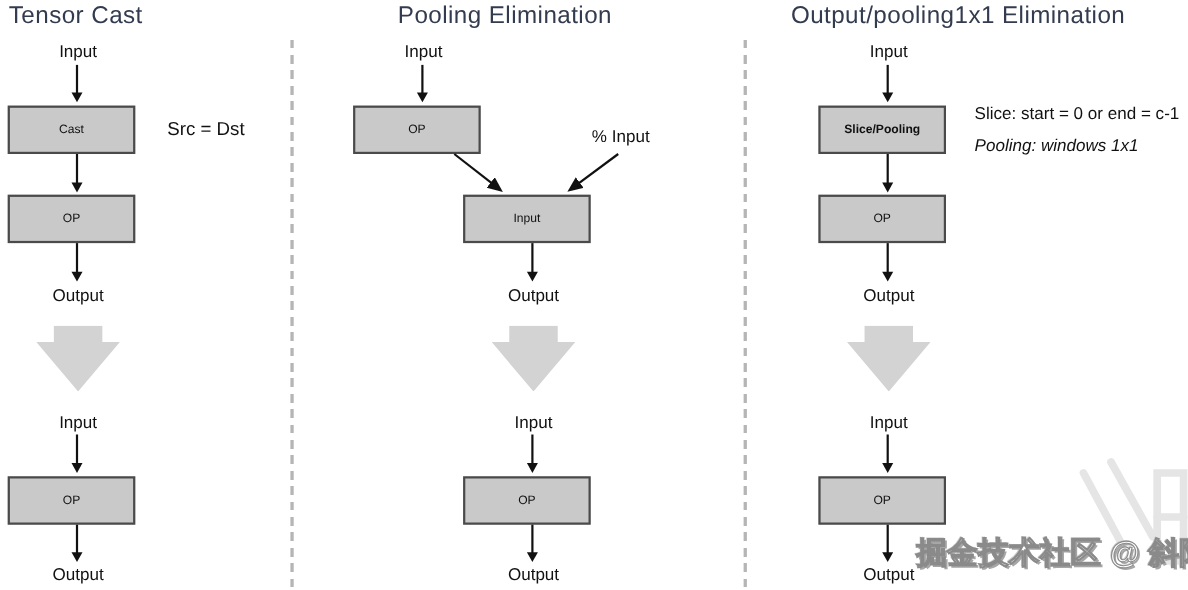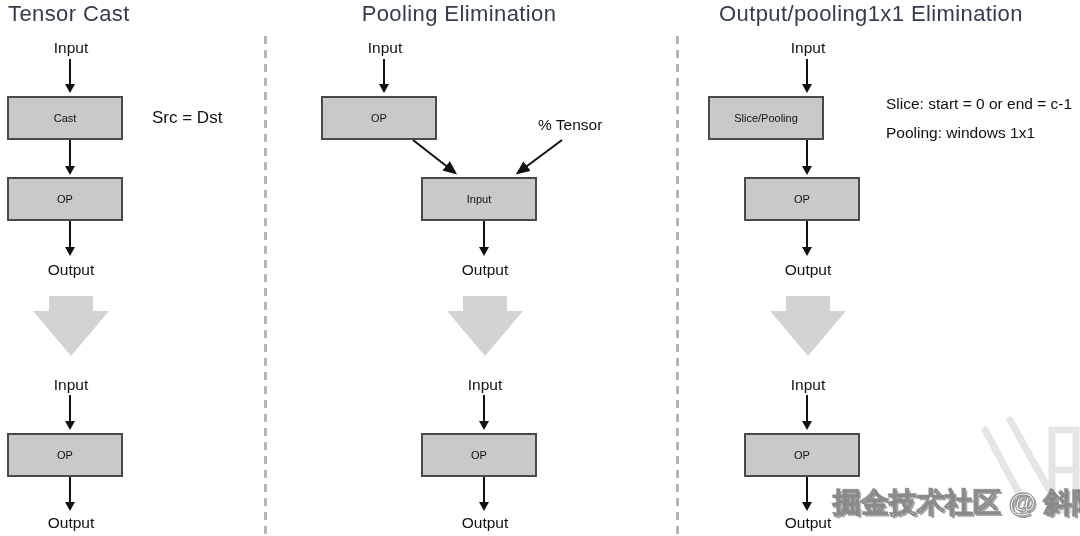--- a/index.html
+++ b/index.html
@@ -74,21 +74,21 @@
     <div class="box" style="left:7px; top:433px;">OP</div>
     <div class="varrow" style="left:69px; top:477px; height:26px;"></div>
     <div class="lbl" style="left:11px; top:514px;">Output</div>
   </div>
 
   <div>
     <div class="title centered" style="left:309px; width:300px;">Pooling Elimination</div>
     <div class="lbl" style="left:325px; top:39px;">Input</div>
     <div class="varrow" style="left:383px; top:59px; height:26px;"></div>
     <div class="box" style="left:321px; top:96px;">OP</div>
-    <div class="ann" style="left:538px; top:116px;">% Tensor</div>
+    <div class="ann" style="left:538px; top:116px;">% Input</div>
     <svg class="diag-svg" style="left:402px; top:136px;" width="178" height="44" viewBox="0 0 178 44">
       <defs>
         <marker id="ah" markerWidth="7" markerHeight="7" refX="5" refY="3" orient="auto">
           <path d="M0,0 L7,3 L0,6 Z" fill="#111"></path>
         </marker>
       </defs>
       <line x1="11" y1="4" x2="52" y2="36" stroke="#111" stroke-width="2" marker-end="url(#ah)"></line>
       <line x1="160" y1="4" x2="117" y2="36" stroke="#111" stroke-width="2" marker-end="url(#ah)"></line>
     </svg>
     <div class="box" style="left:421px; top:177px;">Input</div>
@@ -99,23 +99,23 @@
     <div class="varrow" style="left:483px; top:395px; height:27px;"></div>
     <div class="box" style="left:421px; top:433px;">OP</div>
     <div class="varrow" style="left:483px; top:477px; height:26px;"></div>
     <div class="lbl" style="left:425px; top:514px;">Output</div>
   </div>
 
   <div>
     <div class="title centered" style="left:719px; width:300px;">Output/pooling1x1 Elimination</div>
     <div class="lbl" style="left:748px; top:39px;">Input</div>
     <div class="varrow" style="left:806px; top:59px; height:26px;"></div>
-    <div class="box" style="left:708px; top:96px;">Slice/Pooling</div>
+    <div class="box" style="left:744px; top:96px;font-weight:bold;">Slice/Pooling</div>
     <div class="ann" style="left:886px; top:95px;">Slice: start = 0 or end = c-1</div>
-    <div class="ann" style="left:886px; top:124px;">Pooling: windows 1x1</div>
+    <div class="ann" style="left:886px; top:124px;font-style:italic;">Pooling: windows 1x1</div>
     <div class="varrow" style="left:806px; top:140px; height:27px;"></div>
     <div class="box" style="left:744px; top:177px;">OP</div>
     <div class="varrow" style="left:806px; top:221px; height:27px;"></div>
     <div class="lbl" style="left:748px; top:261px;">Output</div>
     <div class="bigarrow" style="left:770px; top:296px;"></div>
     <div class="lbl" style="left:748px; top:376px;">Input</div>
     <div class="varrow" style="left:806px; top:395px; height:27px;"></div>
     <div class="box" style="left:744px; top:433px;">OP</div>
     <div class="varrow" style="left:806px; top:477px; height:26px;"></div>
     <div class="lbl" style="left:748px; top:514px;">Output</div>

